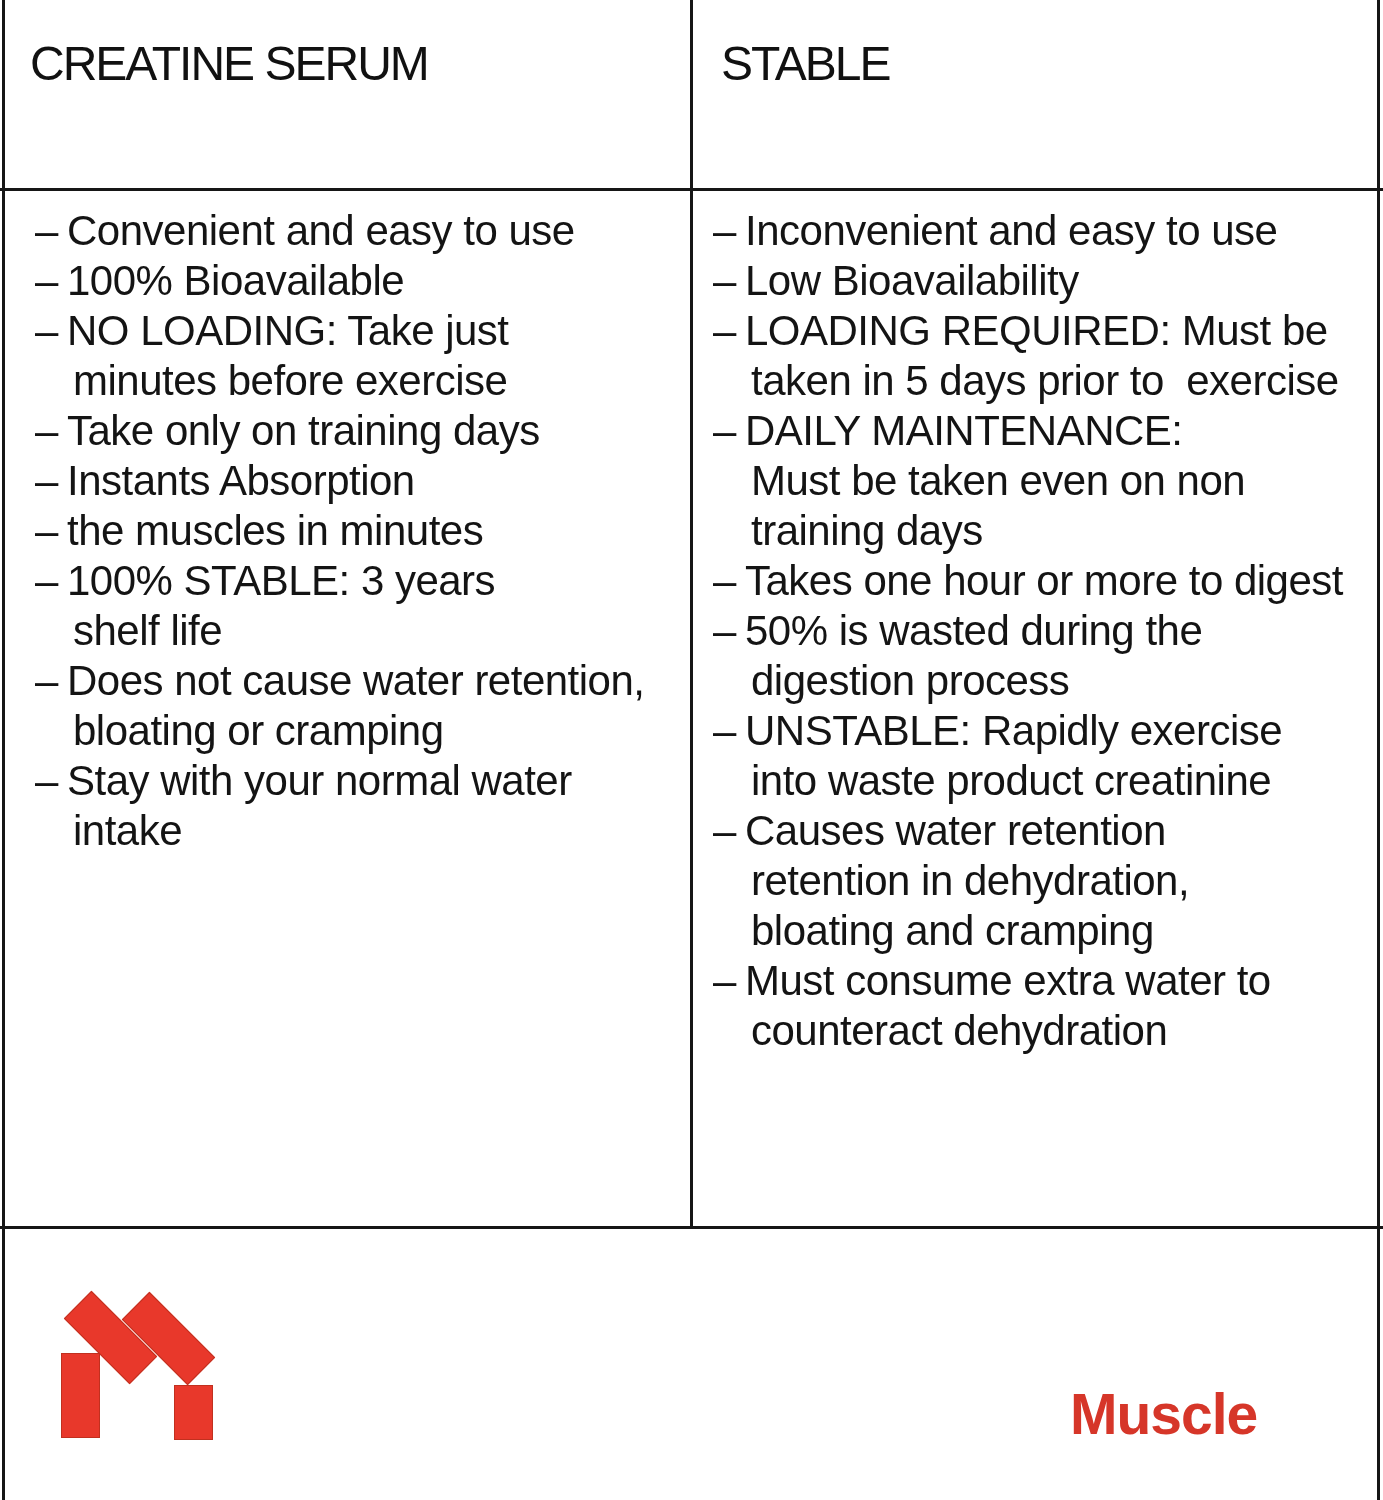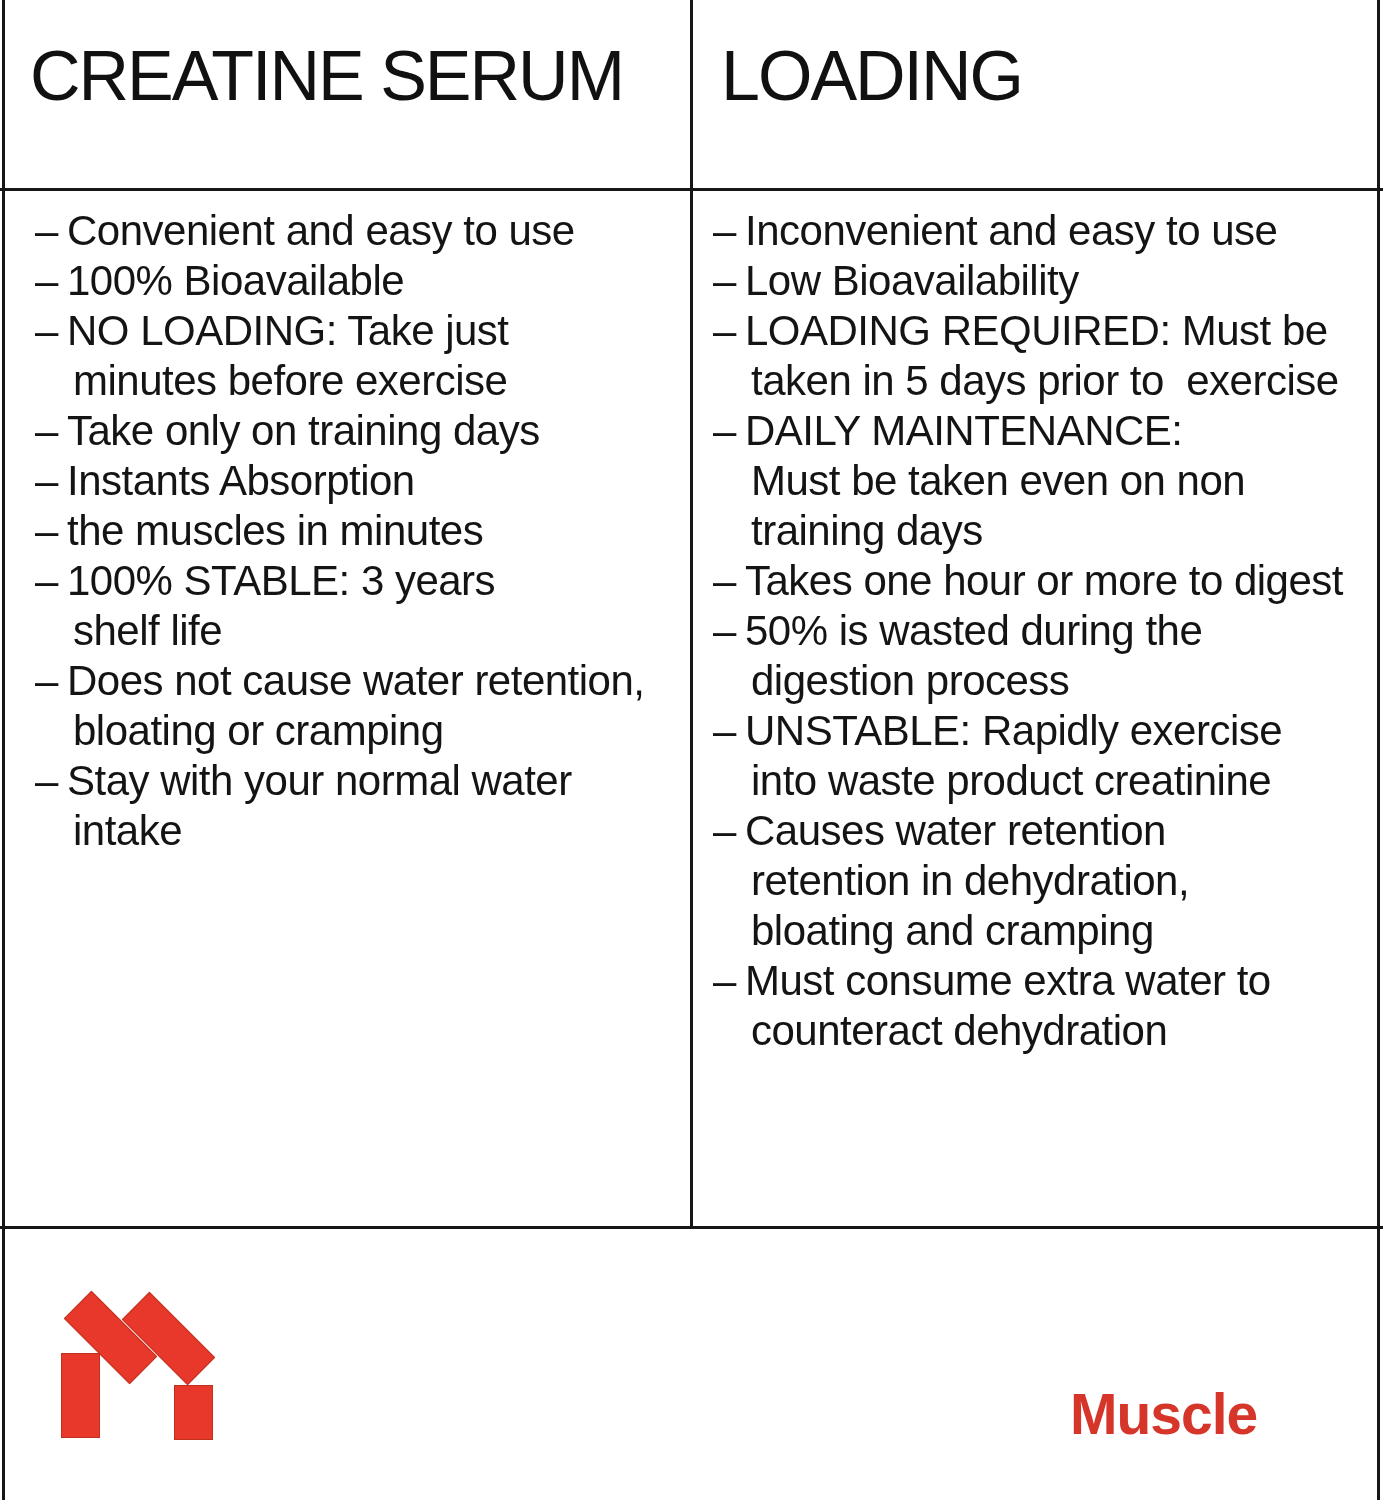--- a/index.html
+++ b/index.html
@@ -18,21 +18,21 @@
   .border-left  { left: 2px;    top: 0; width: 3px; height: 1500px; }
   .border-right { left: 1377px; top: 0; width: 3px; height: 1500px; }
   .col-divider  { left: 690px;  top: 0; width: 3px; height: 1229px; }
   .header-rule  { left: 0; top: 188px;  width: 1383px; height: 3px; }
   .footer-rule  { left: 0; top: 1226px; width: 1383px; height: 3px; }
 
   
   .col-header {
     position: absolute;
     top: 38px;
-    font-size: 70px;
+    font-size: 48px;
     font-weight: 400;
     letter-spacing: -2px;
     line-height: 1.1;
     white-space: pre;
     color: #111111;
   }
   .col-header.left  { left: 30px; }
   .col-header.right { left: 721px; }
 
   
@@ -81,21 +81,21 @@
 
 <div class="page">
 
   <div class="vrule border-left"></div>
   <div class="vrule border-right"></div>
   <div class="vrule col-divider"></div>
   <div class="hrule header-rule"></div>
   <div class="hrule footer-rule"></div>
 
   <div class="col-header left">CREATINE SERUM</div>
-  <div class="col-header right">LOADING</div>
+  <div class="col-header right">STABLE</div>
 
   <div class="list left">
       <div class="item">
         <span class="dash">–</span>
         <div class="lines">
           <div class="line">Convenient and easy to use</div>
         </div>
       </div>
       <div class="item">
         <span class="dash">–</span>

